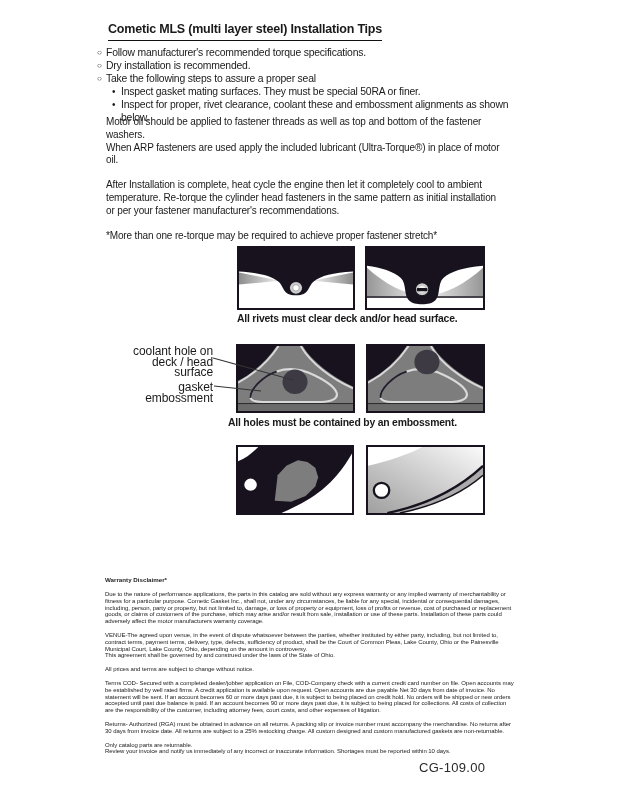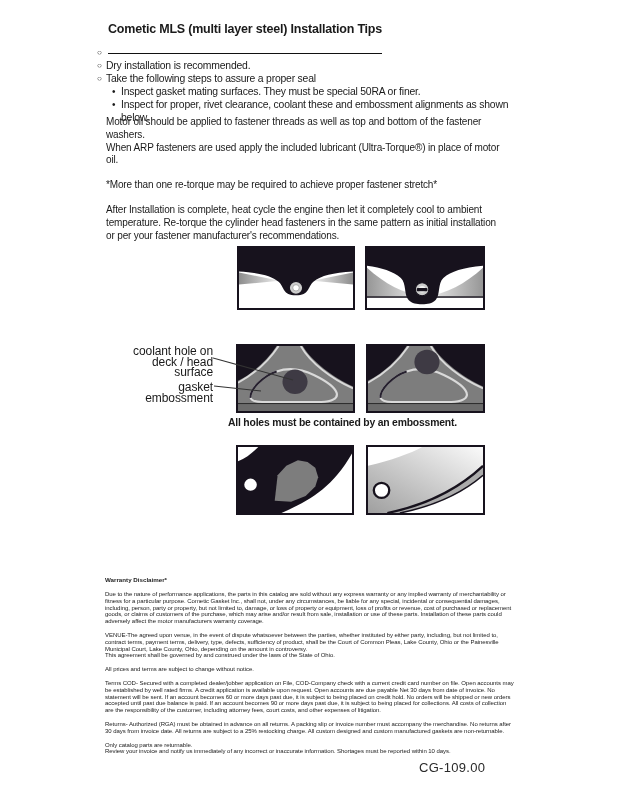--- a/index.html
+++ b/index.html
@@ -5,21 +5,21 @@
   html,body{margin:0;padding:0;background:#e8e8e8;}
   .page{
     position:relative;width:618px;height:800px;background:#ffffff;
     font-family:"Liberation Sans",sans-serif;color:#1a1a1a;overflow:hidden;
     margin:0 auto;
   }
   
   .title{
     position:absolute;left:108px;top:22px;
     font-size:12.5px;font-weight:bold;letter-spacing:-0.2px;
-    border-bottom:1.6px solid #111;padding-bottom:17px;white-space:nowrap;
+    border-bottom:1.6px solid #111;padding-bottom:4px;white-space:nowrap;
   }
   
   .tips{position:absolute;left:97px;top:46px;width:430px;font-size:10.4px;letter-spacing:-0.2px;}
   .tip{display:flex;line-height:13px;}
   .tip .marker{width:9px;flex:0 0 9px;font-size:8px;line-height:13px;text-align:left;}
   .tip.sub{margin-left:15px;}
   .tip.sub .marker{font-size:10px;}
   
   .diesel{position:absolute;left:106px;top:116px;width:405px;}
   .diesel .heading{font-size:11.5px;font-weight:bold;letter-spacing:-0.2px;margin:0 0 8px 0;}
@@ -41,20 +41,21 @@
 </head>
 <body>
 
 <div class="page">
 
   <div class="title">Cometic MLS (multi layer steel) Installation Tips</div>
 
   <div class="tips">
     <div class="tip">
       <span class="marker">○</span>
+      <span>Follow manufacturer's recommended torque specifications.</span>
     </div>
     <div class="tip">
       <span class="marker">○</span>
       <span>Dry installation is recommended.</span>
     </div>
     <div class="tip">
       <span class="marker">○</span>
       <span>Take the following steps to assure a proper seal</span>
     </div>
     <div class="tip sub">
@@ -63,24 +64,24 @@
     </div>
     <div class="tip sub">
       <span class="marker">•</span>
       <span>Inspect for proper, rivet clearance, coolant these and embossment alignments as shown below.</span>
     </div>
   </div>
 
   <div class="diesel">
     <p>Motor oil should be applied to fastener threads as well as top and bottom of the fastener washers.
 When ARP fasteners are used apply the included lubricant (Ultra-Torque®) in place of motor oil.</p>
-    <p>*More than one re-torque may be required to achieve proper fastener stretch*</p>
     <p>After Installation is complete, heat cycle the engine then let it completely cool to ambient
 temperature. Re-torque the cylinder head fasteners in the same pattern as initial installation
 or per your fastener manufacturer's recommendations.</p>
+    <p>*More than one re-torque may be required to achieve proper fastener stretch*</p>
   </div>
 
   <div class="fig-label" style="left:237px;top:228px;width:118px;">RIGHT</div>
   <div class="fig-label" style="left:365px;top:228px;width:120px;">WRONG</div>
 
   <div class="panel" style="left:237px;top:246px;width:118px;height:64px;">
     <svg viewBox="0 0 118 64" preserveAspectRatio="none">
       <defs>
         <linearGradient id="gA" x1="0" y1="0" x2="1" y2="0">
             <stop offset="0" stop-color="#8d8d8d"></stop>
@@ -114,20 +115,21 @@
       <rect width="120" height="64" fill="#ffffff"></rect>
       <path d="M0,21 C18,38 38,49 60,52 L0,52 Z" fill="url(#gC)"></path>
       <path d="M120,21 C102,38 82,49 60,52 L120,52 Z" fill="url(#gD)"></path>
       <rect x="0" y="51.5" width="120" height="1.6" fill="#17121d"></rect>
       <path d="M0,0 H120 V19 C99,21 87,25 79,32 C73,37.5 76,50 71,55.5 C67,59.5 63,60 57,60 C51,60 47,59.5 43,55.5 C38,50 41,37.5 35,32 C27,25 15,21 0,19 Z" fill="#17121d"></path>
       <circle cx="57" cy="44" r="7" fill="#cdcdcd" stroke="#17121d" stroke-width="1.2"></circle>
       <circle cx="57" cy="44" r="3.4" fill="#f2f2f2"></circle>
       <rect x="51.5" y="42.6" width="11" height="3.6" rx="1" fill="#17121d"></rect>
     </svg>
   </div>
+  <div class="caption" style="left:237px;top:313px;width:260px;">All rivets must clear deck and/or head surface.</div>
 
   <div class="fig-label" style="left:236px;top:328px;width:119px;">RIGHT</div>
   <div class="fig-label" style="left:366px;top:328px;width:119px;">WRONG</div>
 
   <div class="side-label" style="left:118px;top:346px;width:95px;">coolant hole on
 deck / head surface</div>
   <div class="side-label" style="left:108px;top:382px;width:105px;">gasket embossment</div>
 
   <div class="panel" style="left:236px;top:344px;width:119px;height:69px;">
     <svg viewBox="0 0 119 69" preserveAspectRatio="none">

